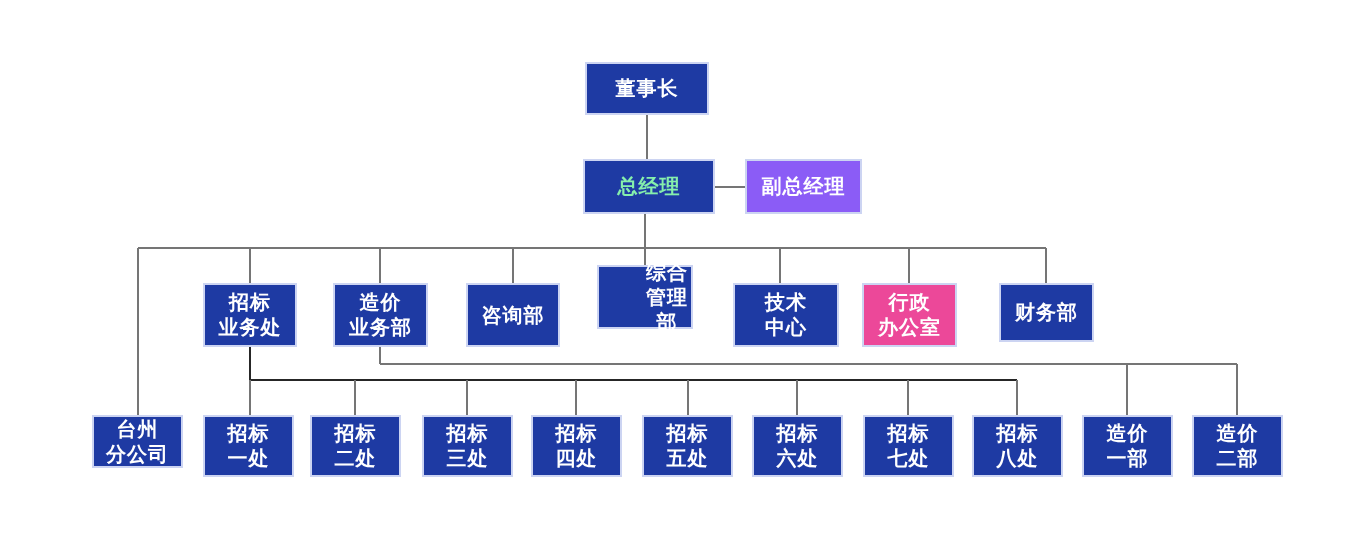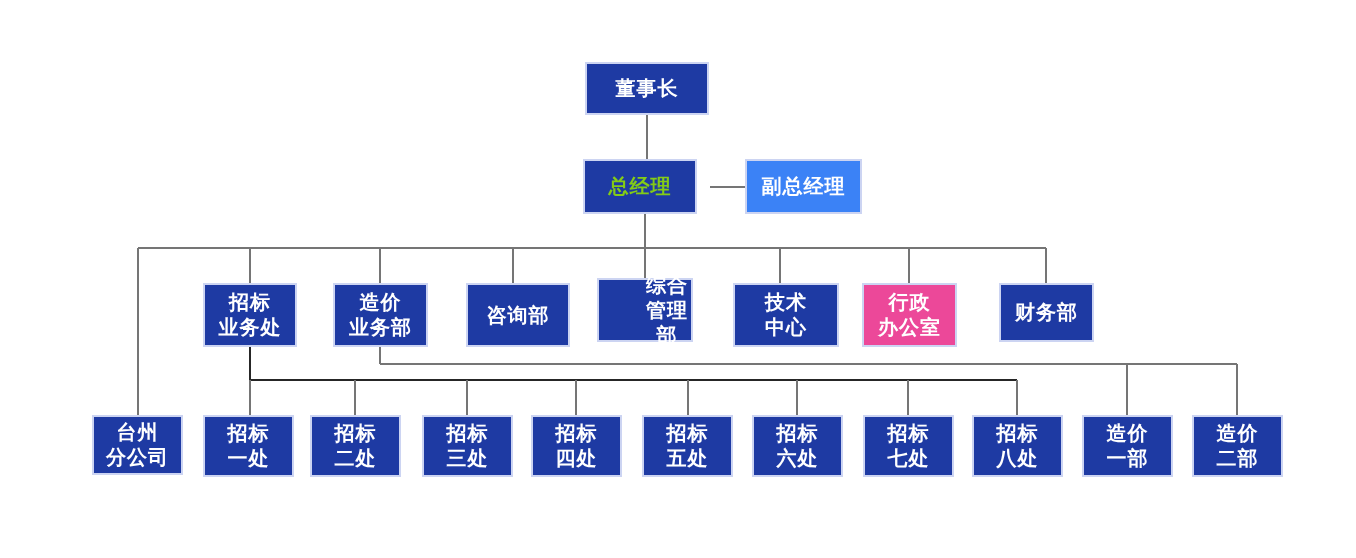--- a/index.html
+++ b/index.html
@@ -66,35 +66,35 @@
       <line x1="797" y1="380" x2="797" y2="415" stroke="#757575" stroke-width="2" shape-rendering="crispEdges"></line>
       <line x1="908" y1="380" x2="908" y2="415" stroke="#757575" stroke-width="2" shape-rendering="crispEdges"></line>
       <line x1="1017" y1="380" x2="1017" y2="415" stroke="#757575" stroke-width="2" shape-rendering="crispEdges"></line>
       <line x1="380" y1="347" x2="380" y2="364" stroke="#757575" stroke-width="2" shape-rendering="crispEdges"></line>
       <line x1="380" y1="364" x2="1237" y2="364" stroke="#757575" stroke-width="2" shape-rendering="crispEdges"></line>
       <line x1="1127" y1="364" x2="1127" y2="415" stroke="#757575" stroke-width="2" shape-rendering="crispEdges"></line>
       <line x1="1237" y1="364" x2="1237" y2="415" stroke="#757575" stroke-width="2" shape-rendering="crispEdges"></line>
     </svg>
   <div id="nodes">
       <div class="node" style="left: 585px; top: 62px; width: 124px; height: 53px; background: rgb(30, 58, 163); border-color: rgb(204, 212, 242); color: rgb(255, 255, 255);"><span>董事长</span></div>
-      <div class="node" style="left: 583px; top: 159px; width: 114px; height: 55px; background: rgb(30, 58, 163); border-color: rgb(204, 212, 242); color: #84cc16;"><span>总经理</span></div>
-      <div class="node" style="left: 745px; top: 159px; width: 117px; height: 55px; background: #3b82f6; border-color: rgb(204, 212, 242); color: rgb(255, 255, 255);"><span>副总经理</span></div>
+      <div class="node" style="left: 583px; top: 159px; width: 132px; height: 55px; background: rgb(30, 58, 163); border-color: rgb(204, 212, 242); color: #86efac;"><span>总经理</span></div>
+      <div class="node" style="left: 745px; top: 159px; width: 117px; height: 55px; background: #8b5cf6; border-color: rgb(204, 212, 242); color: rgb(255, 255, 255);"><span>副总经理</span></div>
       <div class="node" style="left: 203px; top: 283px; width: 94px; height: 64px; background: rgb(30, 58, 163); border-color: rgb(204, 212, 242); color: rgb(255, 255, 255);"><span>招标
 业务处</span></div>
       <div class="node" style="left: 333px; top: 283px; width: 95px; height: 64px; background: rgb(30, 58, 163); border-color: rgb(204, 212, 242); color: rgb(255, 255, 255);"><span>造价
 业务部</span></div>
-      <div class="node" style="left: 466px; top: 283px; width: 104px; height: 64px; background: rgb(30, 58, 163); border-color: rgb(204, 212, 242); color: rgb(255, 255, 255);"><span>咨询部</span></div>
-      <div class="node" style="left: 597px; top: 278px; width: 96px; height: 64px; background: rgb(30, 58, 163); border-color: rgb(204, 212, 242); color: rgb(255, 255, 255); padding-left: 44px;"><span>综合
+      <div class="node" style="left: 466px; top: 283px; width: 94px; height: 64px; background: rgb(30, 58, 163); border-color: rgb(204, 212, 242); color: rgb(255, 255, 255);"><span>咨询部</span></div>
+      <div class="node" style="left: 597px; top: 265px; width: 96px; height: 64px; background: rgb(30, 58, 163); border-color: rgb(204, 212, 242); color: rgb(255, 255, 255); padding-left: 44px;"><span>综合
 管理部</span></div>
       <div class="node" style="left: 733px; top: 283px; width: 106px; height: 64px; background: rgb(30, 58, 163); border-color: rgb(204, 212, 242); color: rgb(255, 255, 255);"><span>技术
 中心</span></div>
       <div class="node" style="left: 862px; top: 283px; width: 95px; height: 64px; background: #ec4899; border-color: rgb(204, 212, 242); color: rgb(255, 255, 255);"><span>行政
 办公室</span></div>
       <div class="node" style="left: 999px; top: 283px; width: 95px; height: 59px; background: rgb(30, 58, 163); border-color: rgb(204, 212, 242); color: rgb(255, 255, 255);"><span>财务部</span></div>
-      <div class="node" style="left: 92px; top: 415px; width: 91px; height: 60px; background: rgb(30, 58, 163); border-color: rgb(204, 212, 242); color: rgb(255, 255, 255);"><span>台州
+      <div class="node" style="left: 92px; top: 415px; width: 91px; height: 53px; background: rgb(30, 58, 163); border-color: rgb(204, 212, 242); color: rgb(255, 255, 255);"><span>台州
 分公司</span></div>
       <div class="node" style="left: 203px; top: 415px; width: 91px; height: 62px; background: rgb(30, 58, 163); border-color: rgb(204, 212, 242); color: rgb(255, 255, 255);"><span>招标
 一处</span></div>
       <div class="node" style="left: 310px; top: 415px; width: 91px; height: 62px; background: rgb(30, 58, 163); border-color: rgb(204, 212, 242); color: rgb(255, 255, 255);"><span>招标
 二处</span></div>
       <div class="node" style="left: 422px; top: 415px; width: 91px; height: 62px; background: rgb(30, 58, 163); border-color: rgb(204, 212, 242); color: rgb(255, 255, 255);"><span>招标
 三处</span></div>
       <div class="node" style="left: 531px; top: 415px; width: 91px; height: 62px; background: rgb(30, 58, 163); border-color: rgb(204, 212, 242); color: rgb(255, 255, 255);"><span>招标
 四处</span></div>
       <div class="node" style="left: 642px; top: 415px; width: 91px; height: 62px; background: rgb(30, 58, 163); border-color: rgb(204, 212, 242); color: rgb(255, 255, 255);"><span>招标

